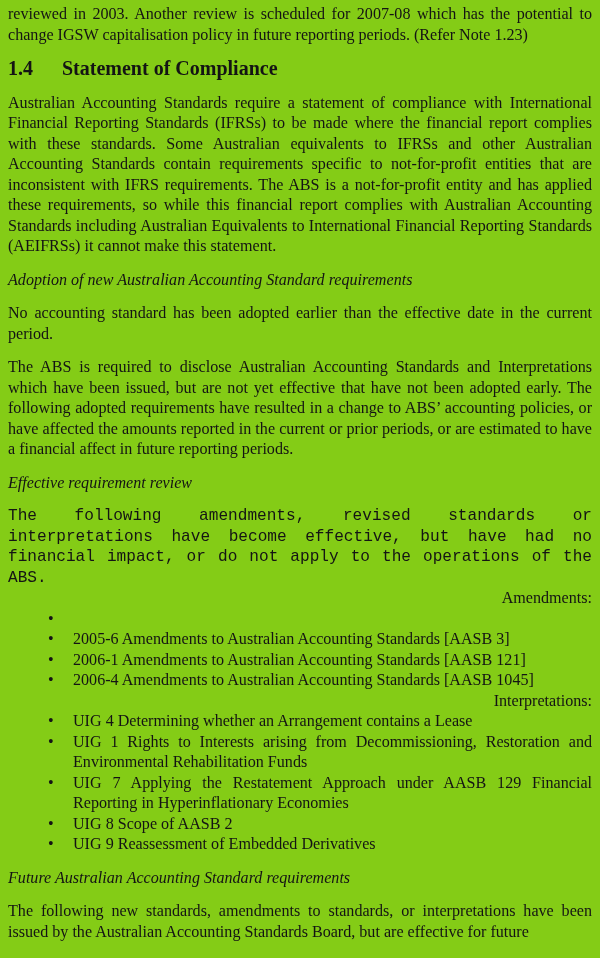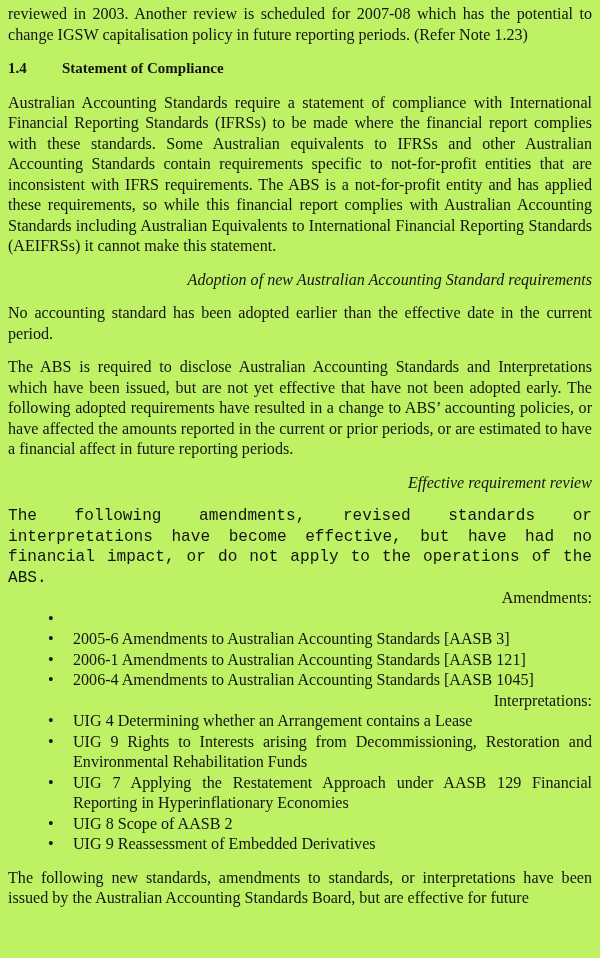--- a/index.html
+++ b/index.html
@@ -6,48 +6,48 @@
     margin: 0;
     padding: 0;
     background: #ffffff;
   }
   .page {
     position: relative;
     width: 600px;
     height: 958px;
     box-sizing: border-box;
     padding: 4px 8px 0 8px;
-    background: #bef264;
+    background: #84cc16;
     color: #141414;
     font-family: "Liberation Serif", "DejaVu Serif", serif;
     font-size: 16.1px;
     line-height: 20.5px;
     text-align: justify;
     overflow: hidden;
   }
   .para {
     margin: 0 0 13px 0;
   }
   .para.tight {
     margin-bottom: 0;
     font-family: Liberation Mono, monospace;
   }
   .section-heading {
-    font-size: 15px;
+    font-size: 20px;
     font-weight: bold;
     text-align: left;
     margin: 0 0 14px 0;
   }
   .section-heading .hnum {
     display: inline-block;
     width: 54px;
   }
   .subheading {
     font-style: italic;
-    text-align: right;
+    text-align: left;
     margin: 0 0 13px 0;
   }
   .list-label {
     margin: 0;
     text-align: right;
   }
   ul.blist {
     list-style: none;
     margin: 0;
     padding: 0;
@@ -113,32 +113,33 @@
 
   <p class="list-label">Interpretations:</p>
 
   <ul class="blist gap-after">
     <li class="bitem">
       <span class="marker">•</span>
       <span class="btext">UIG 4 Determining whether an Arrangement contains a Lease</span>
     </li>
     <li class="bitem">
       <span class="marker">•</span>
-      <span class="btext">UIG 9 Rights to Interests arising from Decommissioning, Restoration and Environmental Rehabilitation Funds</span>
+      <span class="btext">UIG 1 Rights to Interests arising from Decommissioning, Restoration and Environmental Rehabilitation Funds</span>
     </li>
     <li class="bitem">
       <span class="marker">•</span>
       <span class="btext">UIG 7 Applying the Restatement Approach under AASB 129 Financial Reporting in Hyperinflationary Economies</span>
     </li>
     <li class="bitem">
       <span class="marker">•</span>
       <span class="btext">UIG 8 Scope of AASB 2</span>
     </li>
     <li class="bitem">
       <span class="marker">•</span>
       <span class="btext">UIG 9 Reassessment of Embedded Derivatives</span>
     </li>
   </ul>
 
+  <p class="subheading">Future Australian Accounting Standard requirements</p>
 
   <p class="para">The following new standards, amendments to standards, or interpretations have been issued by the Australian Accounting Standards Board, but are effective for future</p>
 
 </div>
 
 </body></html>

